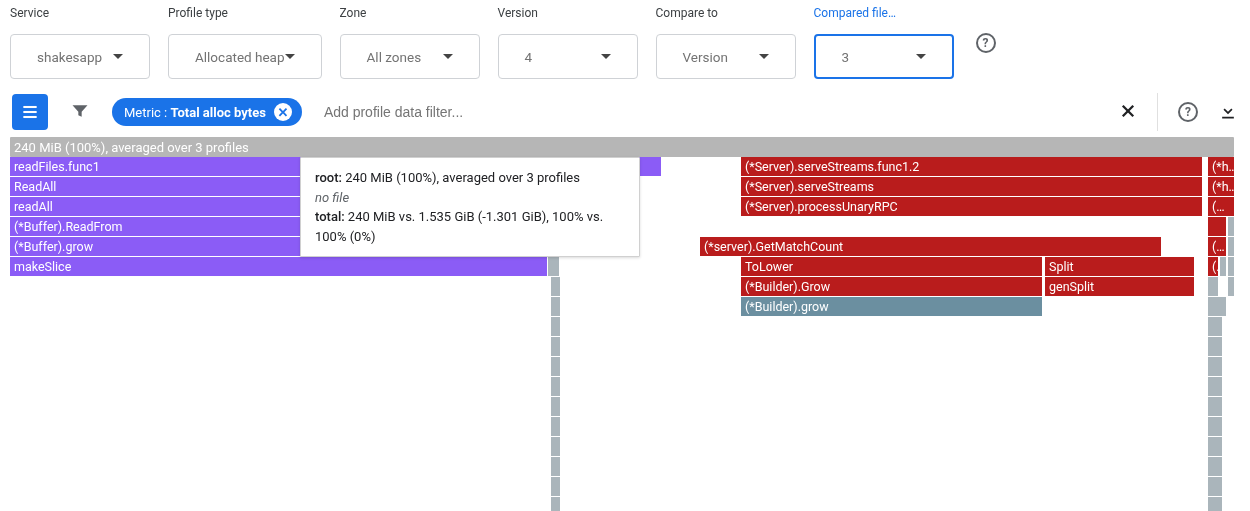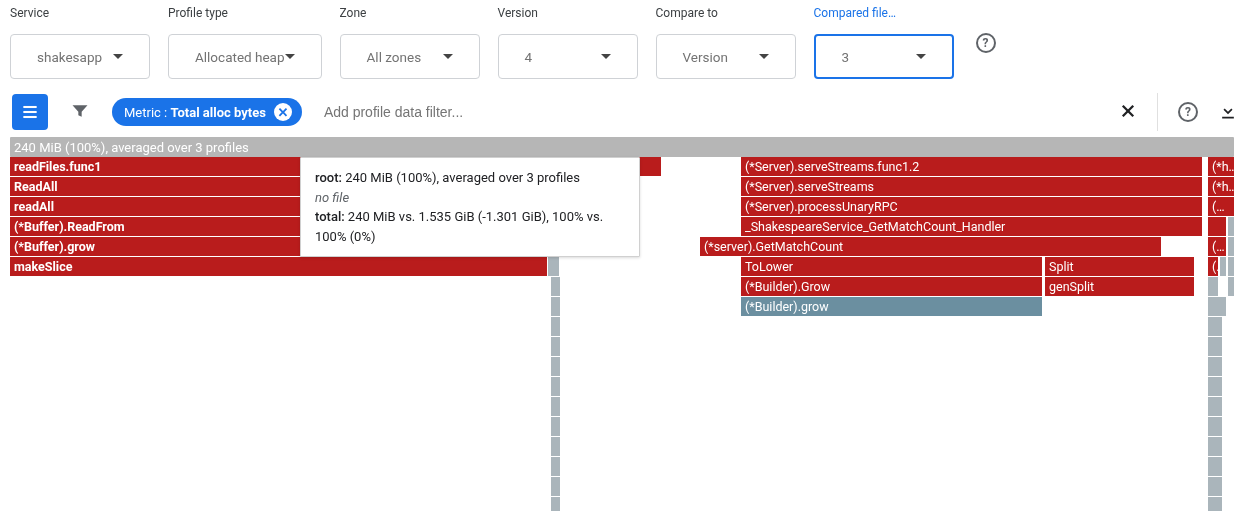--- a/index.html
+++ b/index.html
@@ -36,21 +36,21 @@
   }
   .flame-container { position:relative; padding: 2px 10px 10px 10px; }
   .root-bar {
     height:20px; background:#b6b6b6; color:#fff; font-size:13px; display:flex; align-items:center; padding-left:4px; border-radius:1px;
     width: 1224px;
   }
   .flame-row { position:relative; height:20px; margin-top:0px; }
   .seg {
     position:absolute; top:0; height:19px; color:#fff; font-size:12.5px; line-height:19px; padding-left:4px; overflow:hidden; white-space:nowrap; border-right:1px solid #fff; cursor:pointer;
   }
-  .c-blue { background:#b91c1c;font-weight:bold; }
+  .c-blue { background:#8b5cf6; }
   .c-teal { background:#b91c1c; }
   .c-dteal { background:#6b8fa0; }
   .c-dim  { background:#aab5bb; }
   .tooltip {
     position:absolute; background:#fff; border:1px solid #d0d0d0; box-shadow:0 1px 3px rgba(0,0,0,.15); padding:10px 14px; font-size:13px; line-height:1.5; z-index:50; border-radius:1px;
   }
   .tooltip .row b { font-weight:500; }
   .help-icon { width:20px;height:20px;border-radius:50%;border:2px solid #5f6368;display:flex;align-items:center;justify-content:center;color:#5f6368;font-weight:700;font-size:12px;cursor:pointer; }
   .toolbar-right { display:flex; align-items:center; gap:20px; }
   .toolbar-divider { width:1px; height:38px; background:#e0e0e0; }
@@ -164,21 +164,20 @@
       </div>
       <div class="flame-row">
         <div class="seg c-blue" style="left: 0px; width: 541px;">readAll</div>
         <div class="seg c-dim" style="left: 541px; width: 12px;"></div>
         <div class="seg c-teal" style="left: 731px; width: 462px;">(*Server).processUnaryRPC</div>
         <div class="seg c-teal" style="left: 1198px; width: 27px;">(…</div>
       </div>
       <div class="flame-row">
         <div class="seg c-blue" style="left: 0px; width: 540px;">(*Buffer).ReadFrom</div>
         <div class="seg c-dim" style="left: 540px; width: 12px;"></div>
-        <div class="seg c-teal" style="left: 731px; width: 462px;">_ShakespeareService_GetMatchCount_Handler</div>
         <div class="seg c-teal" style="left: 1198px; width: 19px;"></div>
         <div class="seg c-dim" style="left: 1218px; width: 7px;"></div>
       </div>
       <div class="flame-row">
         <div class="seg c-blue" style="left: 0px; width: 540px;">(*Buffer).grow</div>
         <div class="seg c-dim" style="left: 540px; width: 12px;"></div>
         <div class="seg c-teal" style="left: 690px; width: 462px;">(*server).GetMatchCount</div>
         <div class="seg c-teal" style="left: 1198px; width: 19px;">(…</div>
         <div class="seg c-dim" style="left: 1218px; width: 7px;"></div>
       </div>

